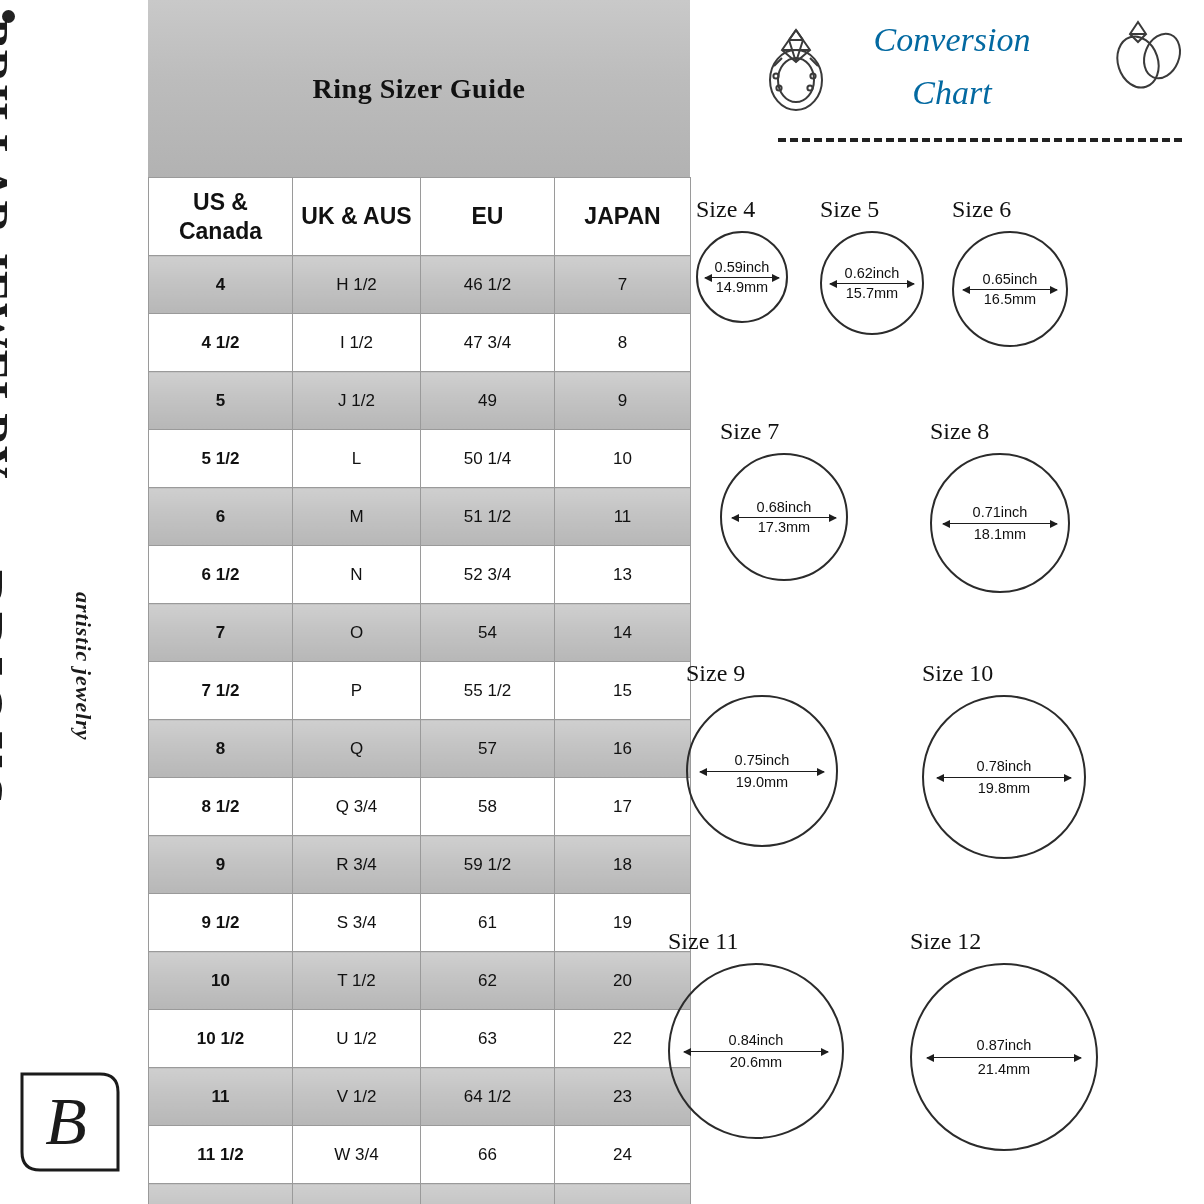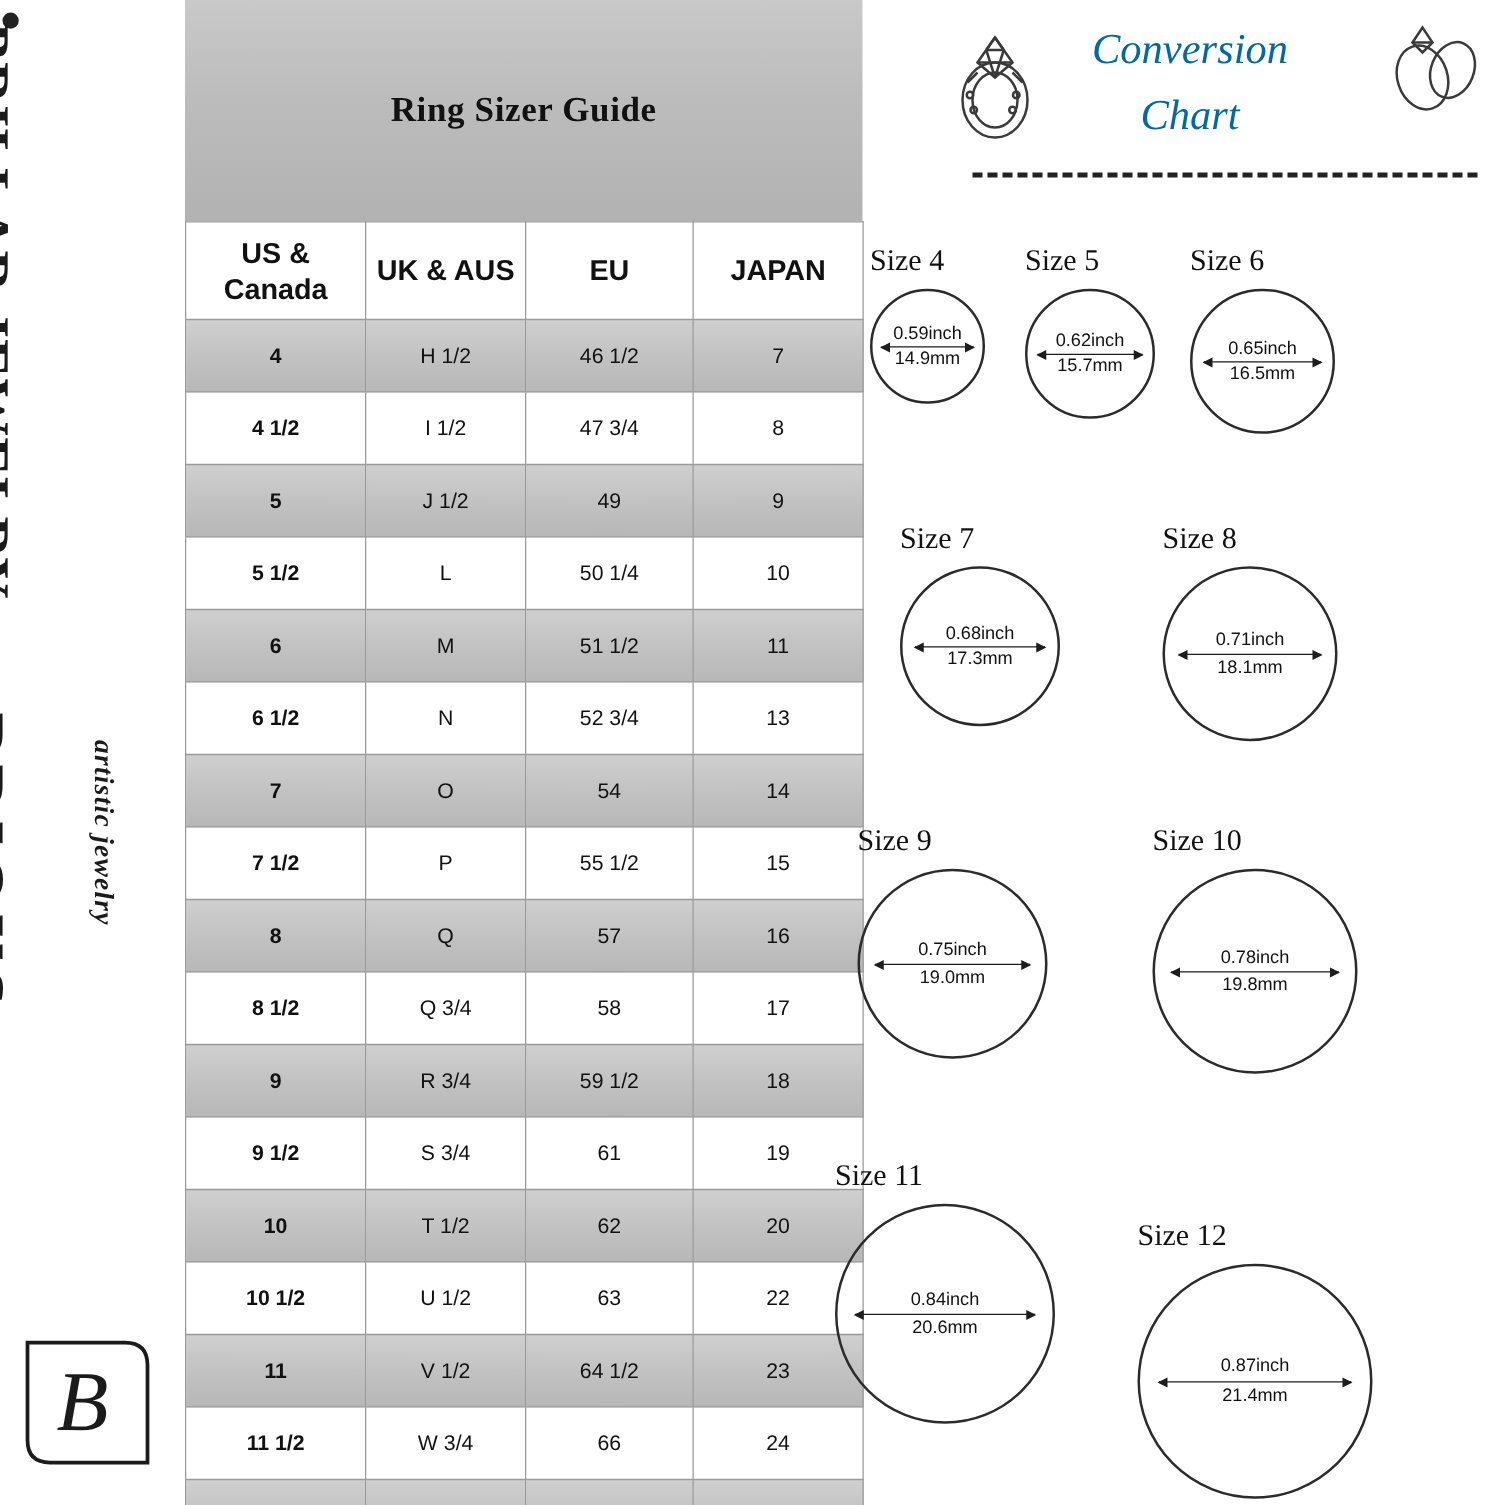--- a/index.html
+++ b/index.html
@@ -439,21 +439,21 @@
         </div>
       </div>
       <div class="cell" style="position: absolute; left: -32px; top: 928px; width: 176px;">
         <div class="lbl">Size 11</div>
         <div class="ring-circle" style="width: 176px; height: 176px;">
           <div class="arrow"></div>
           <div class="inch">0.84inch</div>
           <div class="mm">20.6mm</div>
         </div>
       </div>
-      <div class="cell" style="position: absolute; left: 210px; top: 928px; width: 188px; margin-top: 48px;">
+      <div class="cell" style="position: absolute; left: 210px; top: 928px; width: 188px;">
         <div class="lbl">Size 12</div>
         <div class="ring-circle" style="width: 188px; height: 188px;">
           <div class="arrow"></div>
           <div class="inch">0.87inch</div>
           <div class="mm">21.4mm</div>
         </div>
       </div>
     </div>
 </div>
 

